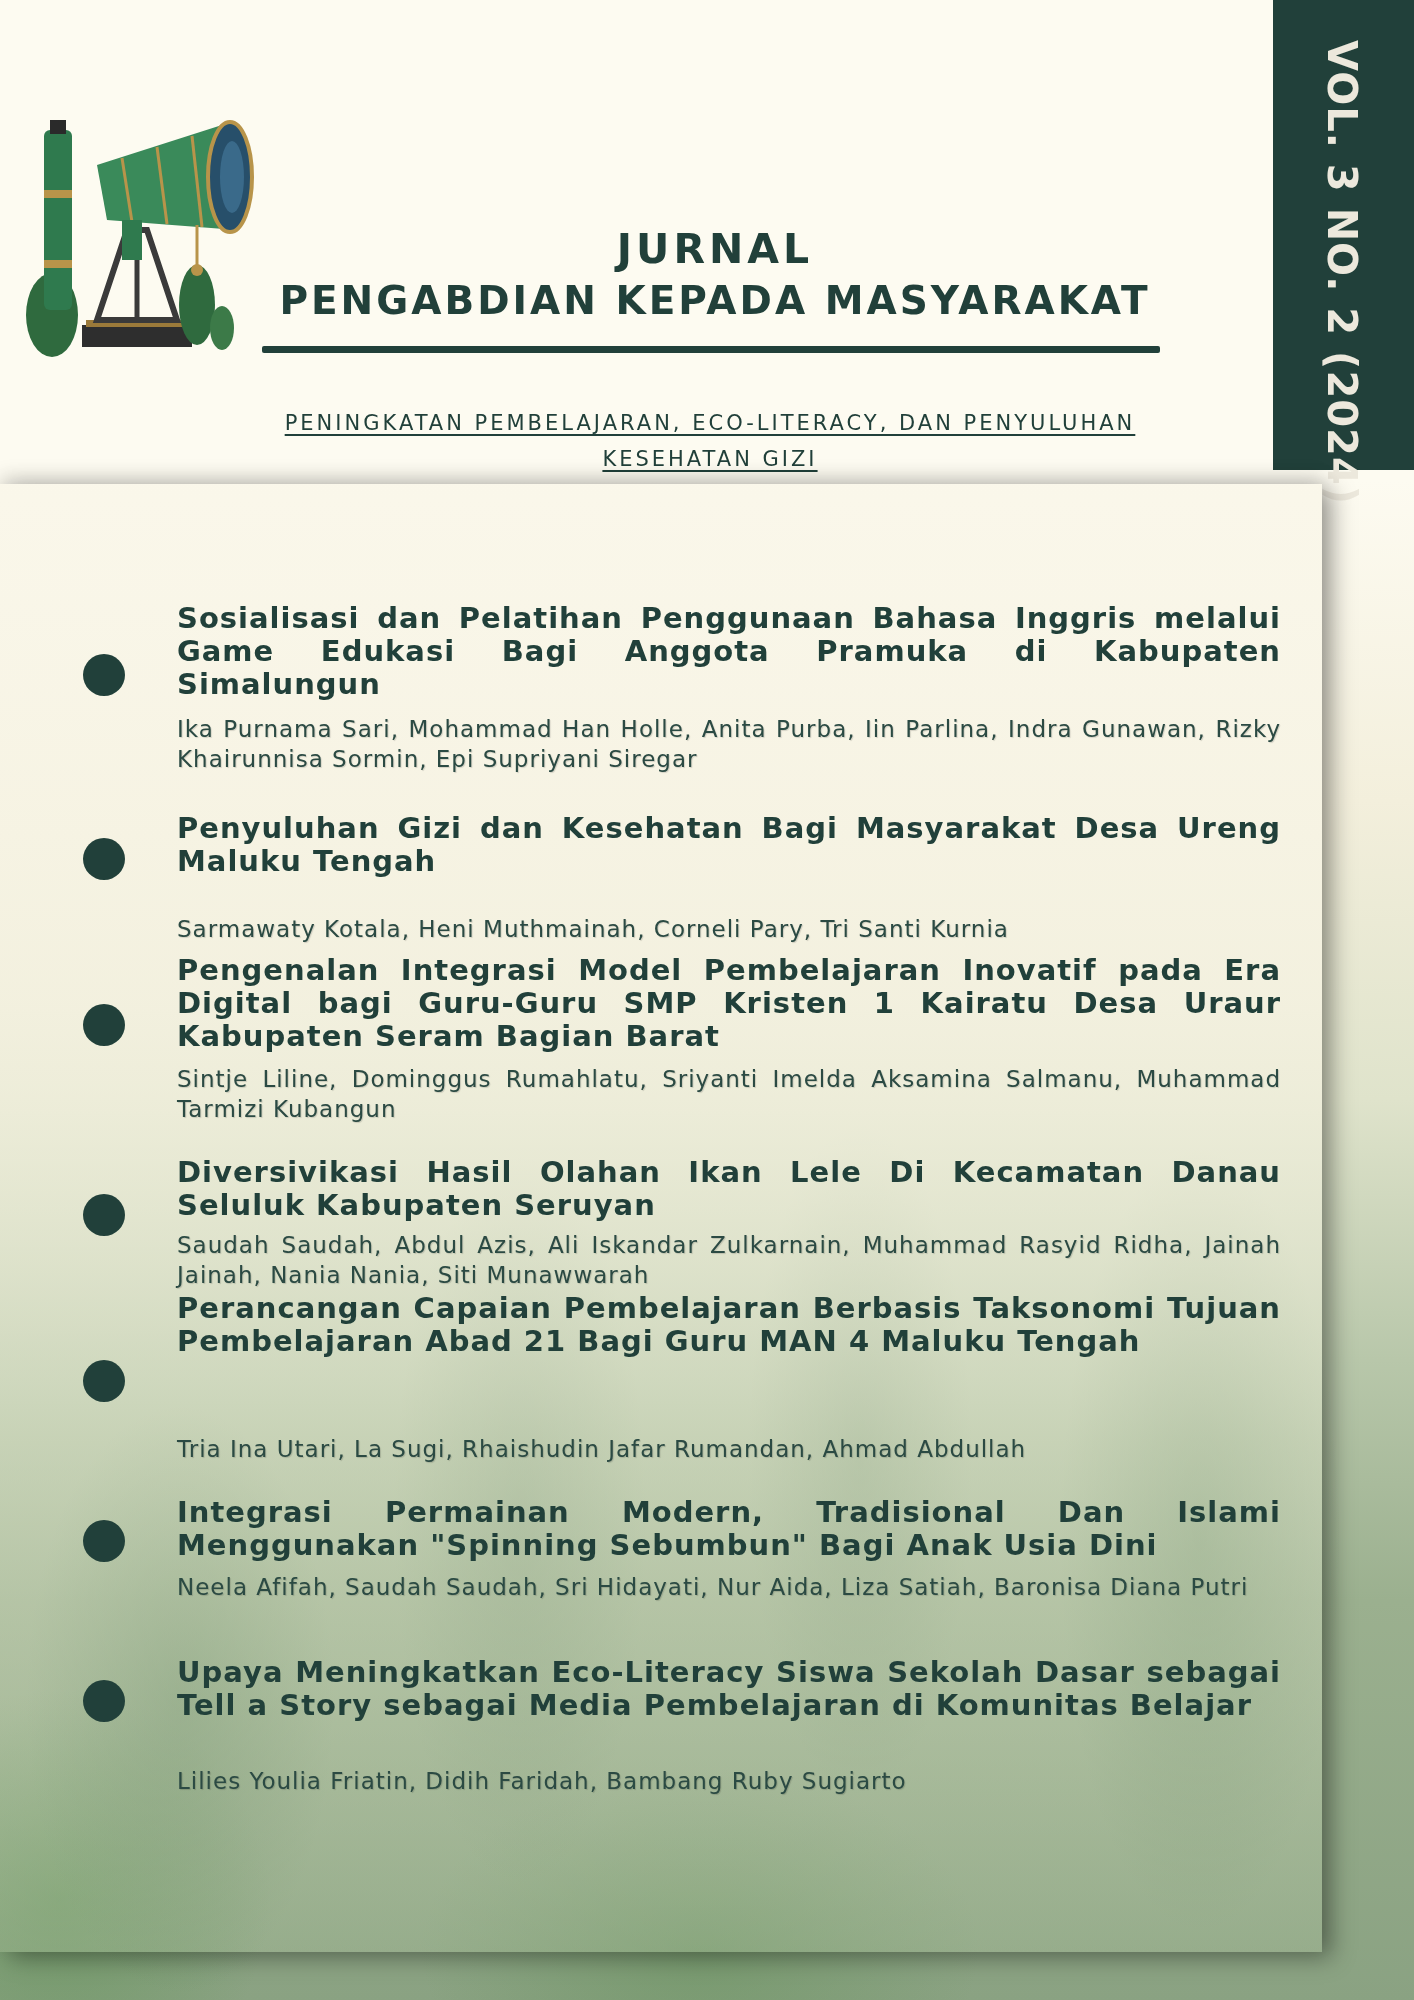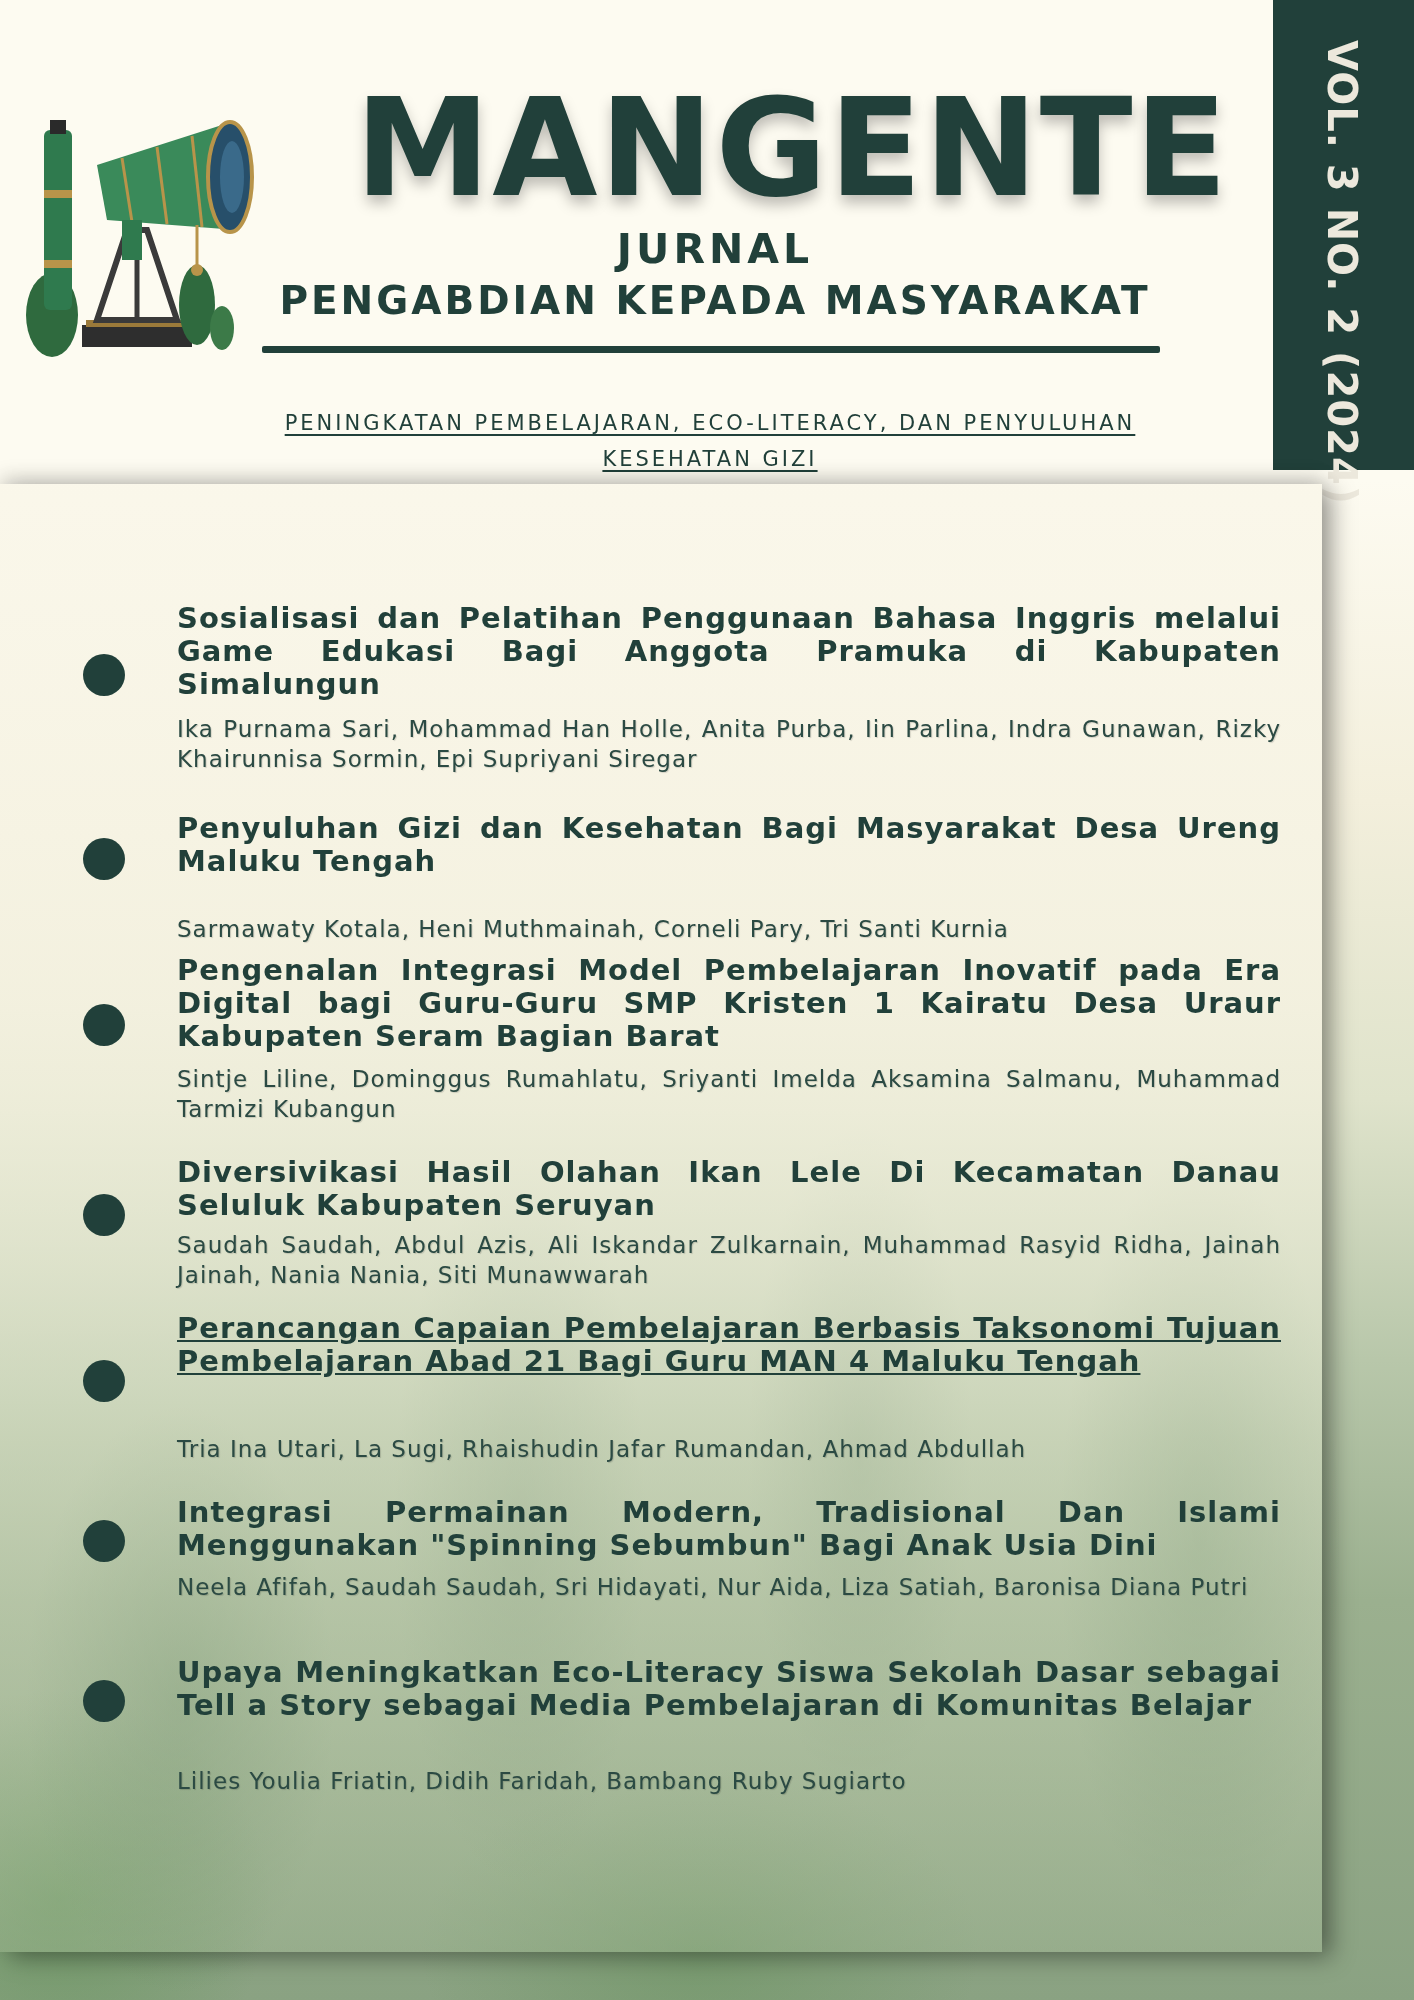--- a/index.html
+++ b/index.html
@@ -128,21 +128,20 @@
     <line x1="170" y1="26" x2="180" y2="117" stroke="#b8944a" stroke-width="3"></line>
     <ellipse cx="208" cy="67" rx="22" ry="55" fill="#274f6a" stroke="#b8944a" stroke-width="4"></ellipse>
     <ellipse cx="210" cy="67" rx="12" ry="36" fill="#3a6a8a"></ellipse>
 
     <line x1="175" y1="115" x2="175" y2="155" stroke="#b8944a" stroke-width="3"></line>
     <circle cx="175" cy="160" r="6" fill="#b8944a"></circle>
 
     <rect x="100" y="110" width="20" height="40" fill="#2f7a4e"></rect>
   </svg>
 
-  <h1 class="title">MANGENTE</h1>
   <div class="subtitle-1">JURNAL</div>
   <div class="subtitle-2">PENGABDIAN KEPADA MASYARAKAT</div>
   <div class="rule"></div>
   <div class="tema-text">PENINGKATAN PEMBELAJARAN, ECO-LITERACY, DAN PENYULUHAN KESEHATAN GIZI</div>
 </header>
 
 <div class="vol-strip"></div>
 <div class="vol-text">VOL. 3 NO. 2 (2024)</div>
 
 <main class="card">
@@ -166,21 +165,21 @@
   </section>
 
   <section class="article" style="top:0;">
     <span class="bullet" style="top:710px;"></span>
     <a class="a-title" style="top:672px;">Diversivikasi Hasil Olahan Ikan Lele Di Kecamatan Danau Seluluk Kabupaten Seruyan</a>
     <div class="a-authors" style="top:746px;">Saudah Saudah, Abdul Azis, Ali Iskandar Zulkarnain, Muhammad Rasyid Ridha, Jainah Jainah, Nania Nania, Siti Munawwarah</div>
   </section>
 
   <section class="article" style="top:0;">
     <span class="bullet" style="top:876px;"></span>
-    <a class="a-title" style="top:828px;text-decoration:underline;">Perancangan Capaian Pembelajaran Berbasis Taksonomi Tujuan Pembelajaran Abad 21 Bagi Guru MAN 4 Maluku Tengah</a>
+    <a class="a-title" style="top:808px;">Perancangan Capaian Pembelajaran Berbasis Taksonomi Tujuan Pembelajaran Abad 21 Bagi Guru MAN 4 Maluku Tengah</a>
     <div class="a-authors" style="top:950px;">Tria Ina Utari, La Sugi, Rhaishudin Jafar Rumandan, Ahmad Abdullah</div>
   </section>
 
   <section class="article" style="top:0;">
     <span class="bullet" style="top:1036px;"></span>
     <a class="a-title" style="top:1012px;">Integrasi Permainan Modern, Tradisional Dan Islami Menggunakan "Spinning Sebumbun" Bagi Anak Usia Dini</a>
     <div class="a-authors" style="top:1088px;">Neela Afifah, Saudah Saudah, Sri Hidayati, Nur Aida, Liza Satiah, Baronisa Diana Putri</div>
   </section>
 
   <section class="article" style="top:0;">

